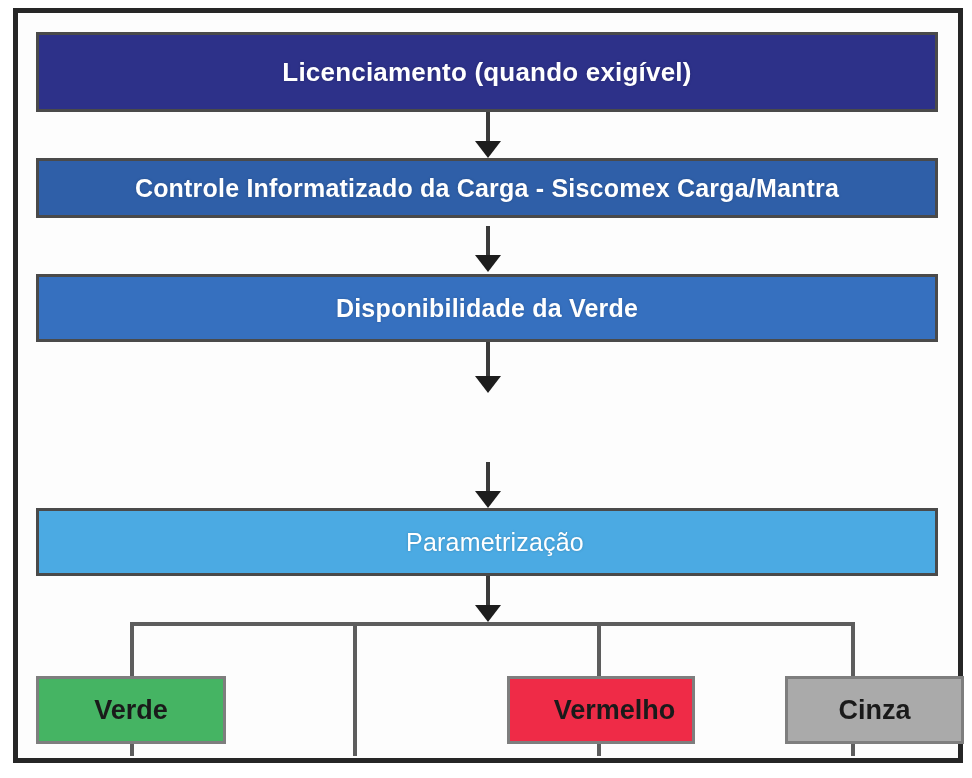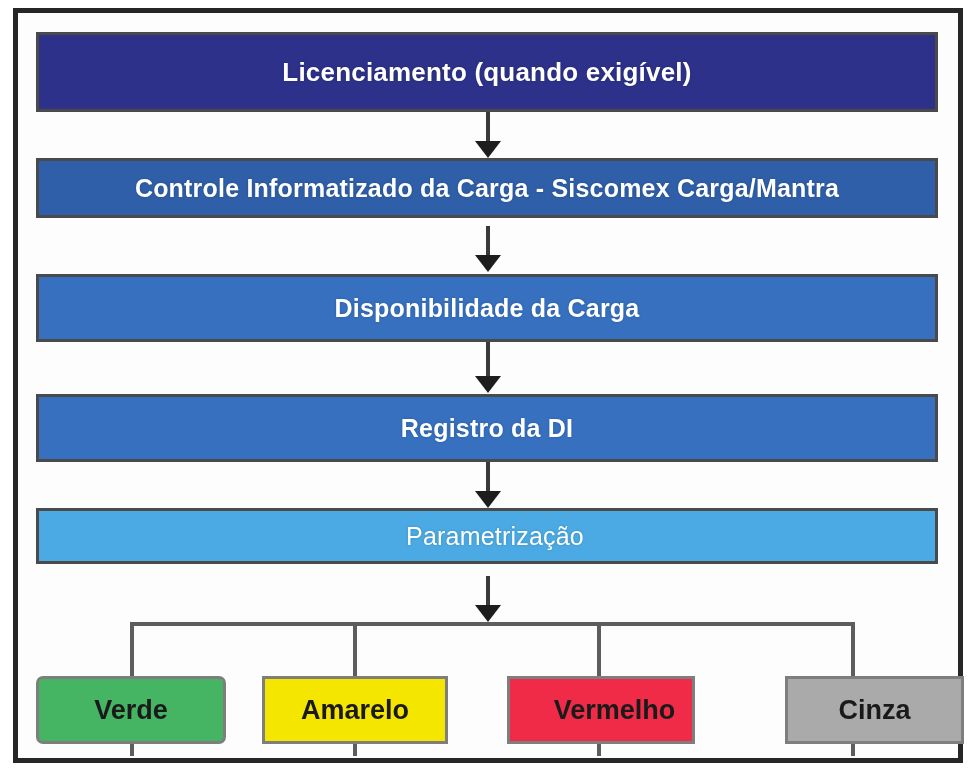--- a/index.html
+++ b/index.html
@@ -47,21 +47,21 @@
     letter-spacing: 0.2px;
     text-shadow: 0 0 3px rgba(0,0,0,0.18);
     z-index: 4;
     text-align: center;
   }
 
   .box-1 { top: 32px;  height: 80px; background: #2d3189; font-size: 26px; }
   .box-2 { top: 158px; height: 60px; background: #2f5fa8; font-size: 25px; }
   .box-3 { top: 274px; height: 68px; background: #3670bf; font-size: 25px; }
   .box-4 { top: 394px; height: 68px; background: #3670bf; font-size: 25px; }
-  .box-5 { top: 508px; height: 56px; background: #4baae3; font-size: 25px; font-weight: normal; padding-left: 16px; }
+  .box-5 { top: 508px; height: 68px; background: #4baae3; font-size: 25px; font-weight: normal; padding-left: 16px; }
 
   
   .arrow {
     position: absolute;
     left: 486px;
     width: 4px;
     background: #3a3a3a;
     z-index: 2;
   }
   .arrow::after {
@@ -113,21 +113,21 @@
     box-sizing: border-box;
     border: 3px solid #7e7e7e;
     display: flex;
     align-items: center;
     justify-content: center;
     font-weight: bold;
     font-size: 27px;
     color: #1a1a1a;
     z-index: 3;
   }
-  .res-verde    { left: 36px;  width: 190px; background: #45b463; border-radius: 7px; }
+  .res-verde    { left: 36px;  width: 190px; background: #45b463; }
   .res-amarelo  { left: 262px; width: 186px; background: #f5e600; }
   .res-vermelho { left: 507px; width: 188px; background: #ef2b47; padding-left: 27px; }
   .res-cinza    { left: 759px; width: 179px; background: #aaaaaa; margin-left: 26px; }
 </style>
 </head>
 <body>
 
 <div id="canvas">
 
   <div class="outer-frame"></div>
@@ -138,50 +138,44 @@
 
   <div class="arrow arrow-1"></div>
 
   <div class="proc-box box-2">
     <span>Controle Informatizado da Carga - Siscomex Carga/Mantra</span>
   </div>
 
   <div class="arrow arrow-2"></div>
 
   <div class="proc-box box-3">
-    <span>Disponibilidade da Carga</span>
+    <span>Disponibilidade da Verde</span>
   </div>
 
   <div class="arrow arrow-3"></div>
 
-  <div class="proc-box box-4">
-    <span>Registro da DI</span>
-  </div>
 
   <div class="arrow arrow-4"></div>
 
   <div class="proc-box box-5">
     <span>Parametrização</span>
   </div>
 
   <div class="arrow arrow-5"></div>
 
   <div class="branch-bus"></div>
   <div class="branch-drop drop-1"></div>
   <div class="branch-drop drop-2"></div>
   <div class="branch-drop drop-3"></div>
   <div class="branch-drop drop-4"></div>
 
   <div class="result-box res-verde">
     <span>Verde</span>
   </div>
 
-  <div class="result-box res-amarelo">
-    <span>Amarelo</span>
-  </div>
 
   <div class="result-box res-vermelho">
     <span>Vermelho</span>
   </div>
 
   <div class="result-box res-cinza">
     <span>Cinza</span>
   </div>
 
 </div>

